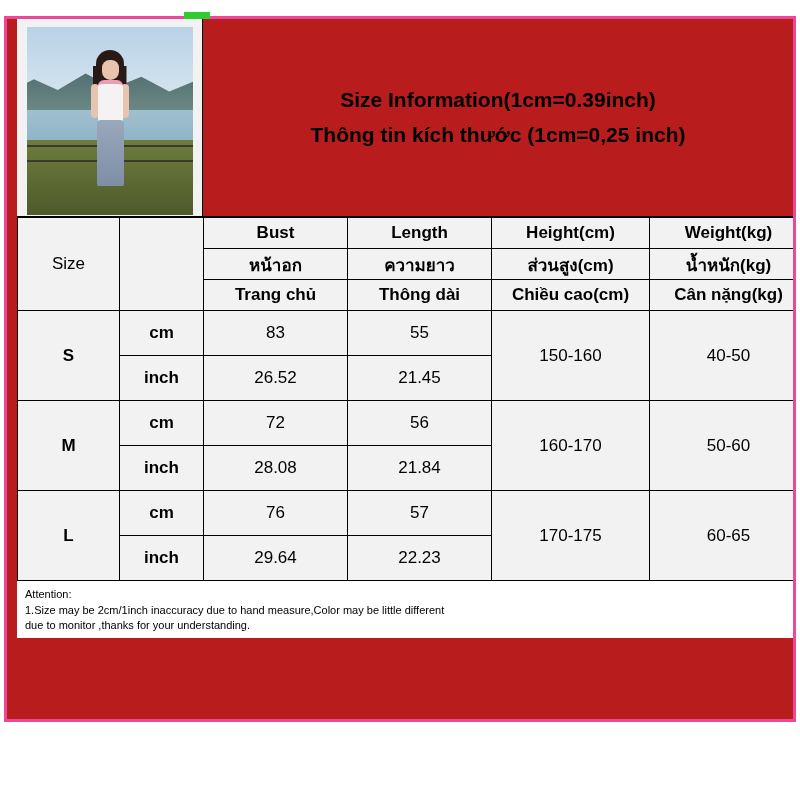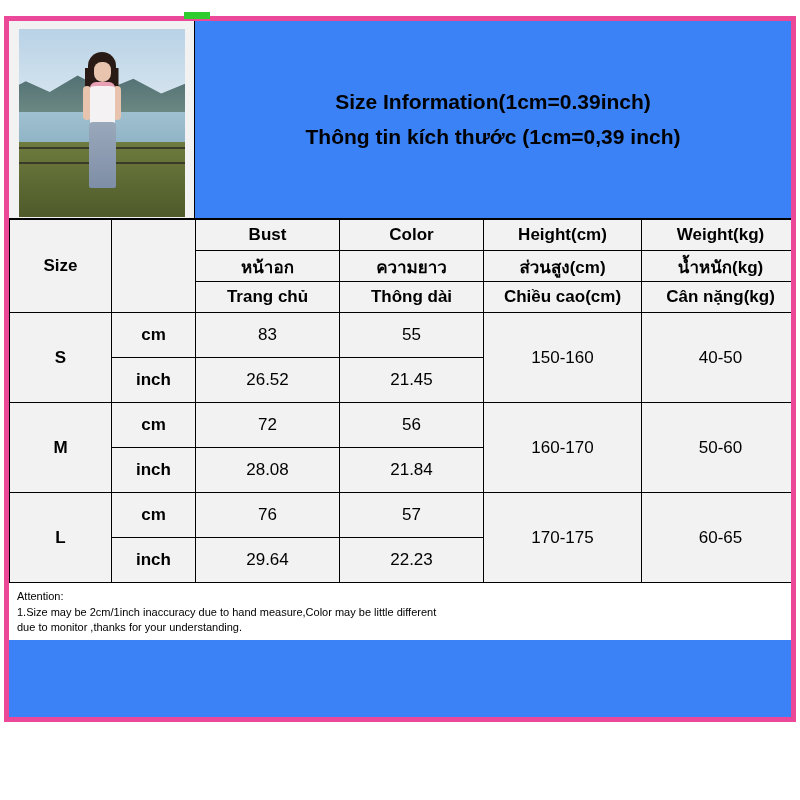--- a/index.html
+++ b/index.html
@@ -19,24 +19,25 @@
     height: 800px;
     background: #ffffff;
     overflow: hidden;
   }
   .sheet {
     position: absolute;
     left: 4px;
     top: 16px;
     width: 792px;
     height: 706px;
-    background: #3b82f6;
-    border: 5px solid #ec4899;
+    background: #b91c1c;
+    border: 3px solid #ec4899;
     box-sizing: border-box;
     overflow: hidden;
+    padding-left: 10px;
   }
   
   .header {
     display: flex;
     height: 198px;
     border-bottom: 1px solid #000;
     box-sizing: border-box;
   }
   .photo-cell {
     width: 186px;
@@ -151,21 +152,21 @@
   .col-hei  { width: 158px; }
   .col-wei  { width: 158px; }
 
   .hdr-label {
     font-weight: bold;
     font-size: 18px;
     height: 30px;
     margin-top: 24px;
   }
   .hdr-size {
-    font-weight: bold;
+    font-weight: normal;
     font-size: 25px;
   }
   .row-cell { height: 44px; }
   .unit-cell { font-weight: bold; font-size: 17px; }
   .size-cell { font-weight: bold; font-size: 20px; }
 
   
   .attention {
     padding: 6px 8px 4px 8px;
     background: #ffffff;
@@ -203,39 +204,39 @@
             <div class="ph-face"></div>
             <div class="ph-arm-l"></div>
             <div class="ph-arm-r"></div>
             <div class="ph-top"></div>
             <div class="ph-pants"></div>
           </div>
         </div>
       </div>
       <div class="title-cell">
         <div class="title-line">Size Information(1cm=0.39inch)</div>
-        <div class="title-line">Thông tin kích thước (1cm=0,39 inch)</div>
+        <div class="title-line">Thông tin kích thước (1cm=0,25 inch)</div>
       </div>
     </div>
 
     <table class="size-table">
       <colgroup>
         <col class="col-size">
           <col class="col-unit">
           <col class="col-bust">
         <col class="col-len">
           <col class="col-hei">
           <col class="col-wei">
       </colgroup>
       <tbody>
         <tr>
           <td class="hdr-size" rowspan="3">Size</td>
           <td rowspan="3"></td>
           <td class="hdr-label white">Bust</td>
-          <td class="hdr-label white">Color</td>
+          <td class="hdr-label white">Length</td>
           <td class="hdr-label white">Height(cm)</td>
           <td class="hdr-label white">Weight(kg)</td>
         </tr>
         <tr>
           <td class="hdr-label white">หน้าอก</td>
           <td class="hdr-label white">ความยาว</td>
           <td class="hdr-label white">ส่วนสูง(cm)</td>
           <td class="hdr-label white">น้ำหนัก(kg)</td>
         </tr>
         <tr>

